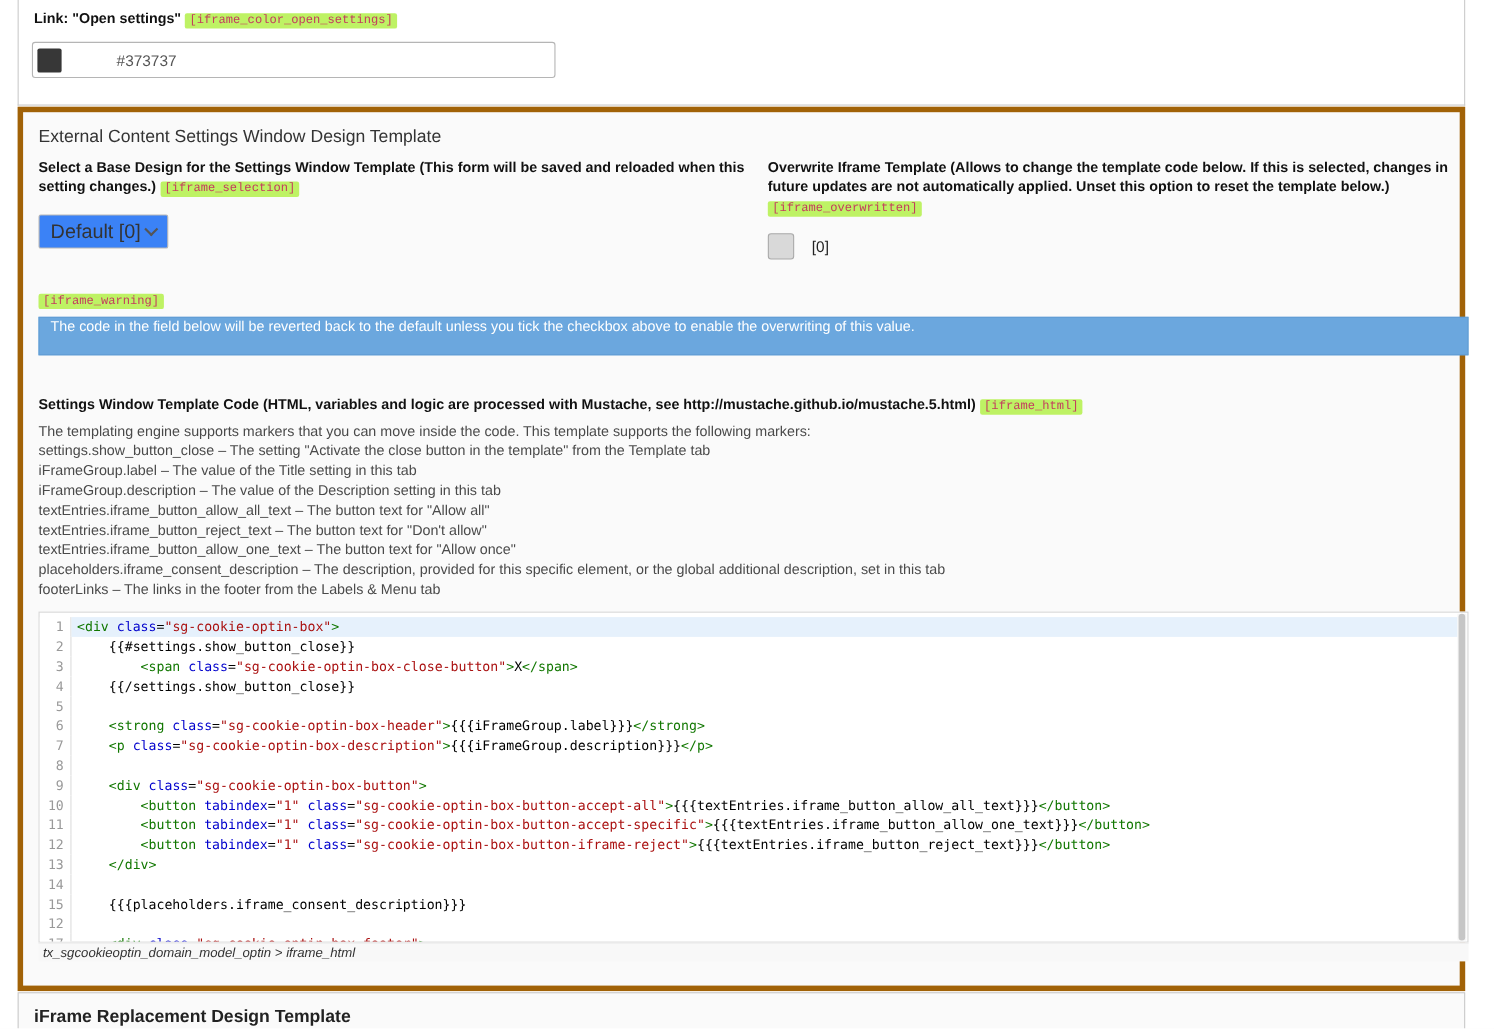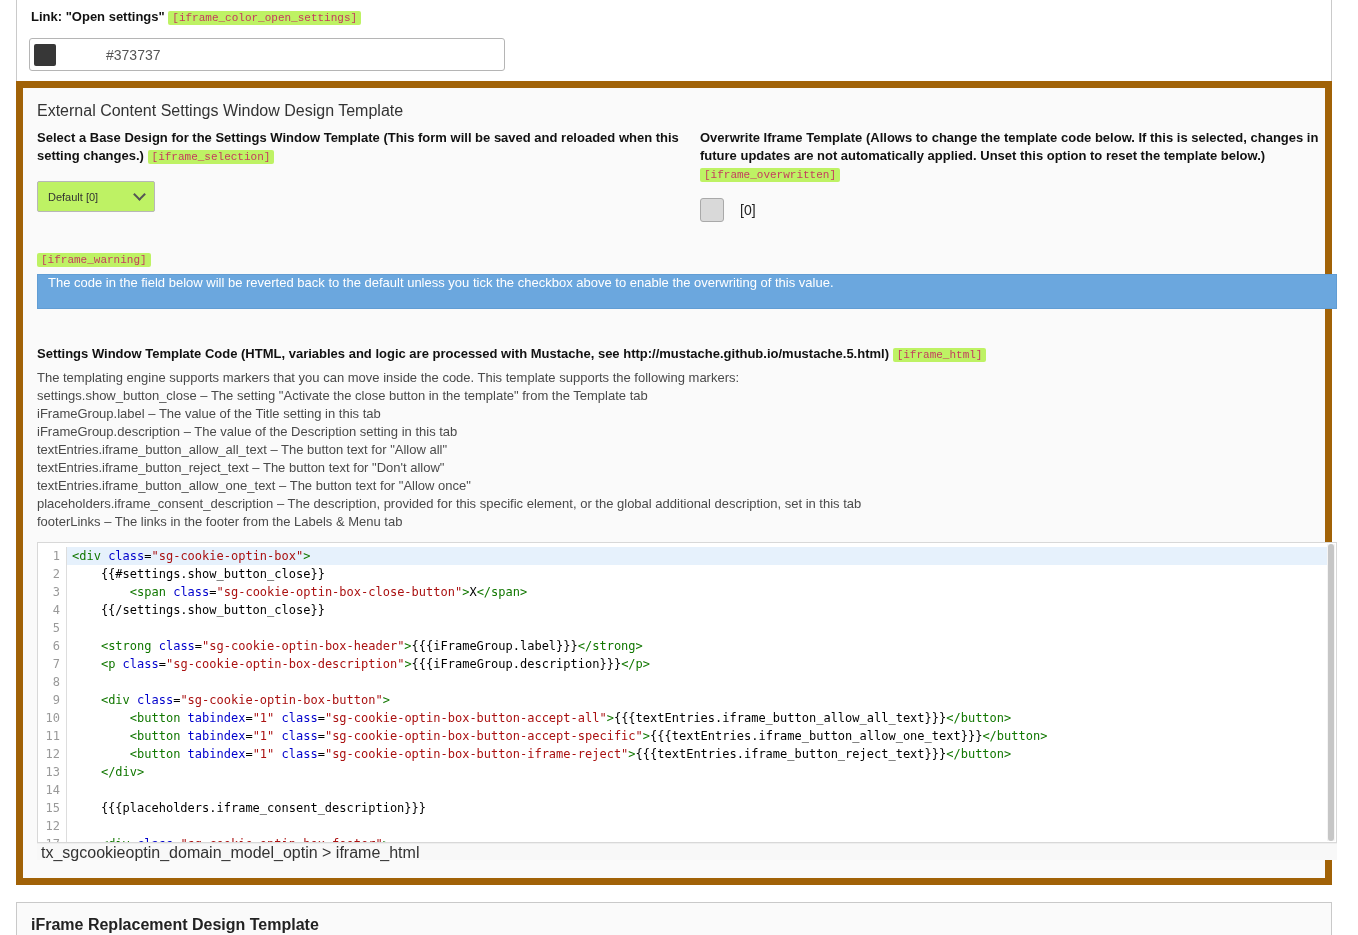--- a/index.html
+++ b/index.html
@@ -1,33 +1,33 @@
 <!DOCTYPE html>
 <html><head>
 <meta charset="utf-8">
 <style>
   html,body{margin:0;padding:0;background:#fff;}
   #stage{position:relative;width:1358px;height:935px;overflow:hidden;background:#fff;
          font-family:"Liberation Sans",sans-serif;color:#333;}
   .panel{position:absolute;left:16px;width:1316px;box-sizing:border-box;}
   .panel-top{top:-2px;height:98px;background:#fff;border:1px solid #cacaca;border-top:none;}
-  .panel-main{top:81px;height:804px;background:#fafafa;border:7px solid #a16207;}
+  .panel-main{top:97px;height:804px;background:#fafafa;border:5px solid #a16207;}
   .panel-bottom{top:902px;height:60px;background:#fafafa;border:1px solid #c9c9c9;}
   .field-label{font-size:13px;font-weight:bold;color:#111;line-height:18px;}
   .tag{font-family:Liberation Mono, monospace;font-size:11px;font-weight:normal;
        color:#c33d5e;background:#bef264;padding:1px 4px;border-radius:2px;white-space:nowrap;}
   .color-input{position:absolute;left:12px;top:40px;width:474px;height:31px;background:#fff;
        border:1px solid #b5b5b5;border-radius:3px;display:flex;align-items:center;gap:41px;}
   .swatch{width:22px;height:22px;margin-left:4px;border-radius:2px;background:#373737;}
   .color-text{font-size:14px;color:#555;margin-left:9px;}
   .h-section{font-size:16px;font-weight:400;color:#333;}
   .h-section-b{font-size:16px;font-weight:600;color:#222;}
-  .select{position:absolute;width:118px;height:31px;background:#bef264;border:1px solid #b7b7b7;
+  .select{position:absolute;width:118px;height:31px;background:#3b82f6;border:1px solid #b7b7b7;
        border-radius:2px;display:flex;align-items:center;justify-content:space-between;
-       padding:0 10px;box-sizing:border-box;font-size:11px;color:#333;cursor:pointer;text-align:right;}
+       padding:0 10px;box-sizing:border-box;font-size:18px;color:#333;cursor:pointer;text-align:right;}
   .chev{width:7px;height:7px;border-right:2px solid #555;border-bottom:2px solid #555;
        transform:rotate(45deg);margin-top:-4px;}
   .checkbox{position:absolute;width:22px;height:22px;background:#d9d9d9;border:1px solid #a9a9a9;border-radius:3px;}
   .cb-label{position:absolute;font-size:14px;color:#222;}
   .infobox{position:absolute;left:14px;width:1300px;height:35px;background:#6ba7de;border:1px solid #619dd4;
        box-sizing:border-box;color:#fff;font-size:13px;display:flex;align-items:flex-start;padding-left:10px;}
   .desc{position:absolute;left:14px;font-size:13px;color:#4a4a4a;line-height:18px;}
   .editor{position:absolute;left:14px;width:1300px;height:301px;background:#fff;border:1px solid #d8d8d8;
        box-sizing:border-box;overflow:hidden;font-family:"DejaVu Sans Mono",monospace;font-size:12px;}
   .cm-scroll{position:absolute;top:0;bottom:0;left:0;right:9px;padding-top:4px;}
@@ -36,21 +36,21 @@
        border-right:1px solid #ddd;user-select:none;}
   .cm-content{padding-left:5px;}
   .cm-line.active .cm-content{background:#e6f1fc;flex:1;}
   .tok-t{color:#117700;}
   .tok-a{color:#0000cc;}
   .tok-s{color:#aa1111;}
   .tok-p{color:#000;}
   .scrollbar{position:absolute;right:1px;top:1px;bottom:1px;width:8px;background:#f5f5f5;}
   .scroll-thumb{position:absolute;left:1px;right:1px;top:0;height:100%;background:#c6c6c6;border-radius:4px;}
   .pathbar{position:absolute;left:14px;width:1300px;height:17px;background:#f8f8f8;border-top:1px solid #eee;
-       font-size:16px;color:#333;line-height:17px;padding-left:4px;box-sizing:border-box;}
+       font-size:12px;color:#333;line-height:17px;padding-left:4px;box-sizing:border-box;font-style:italic;}
 </style>
 </head>
 <body>
 
 <div id="stage">
 
   <div class="panel panel-top">
     <div style="position:absolute;left:14px;top:10px;" class="field-label">
       <span>Link: "Open settings"</span>
       <span class="tag">[iframe_color_open_settings]</span>

